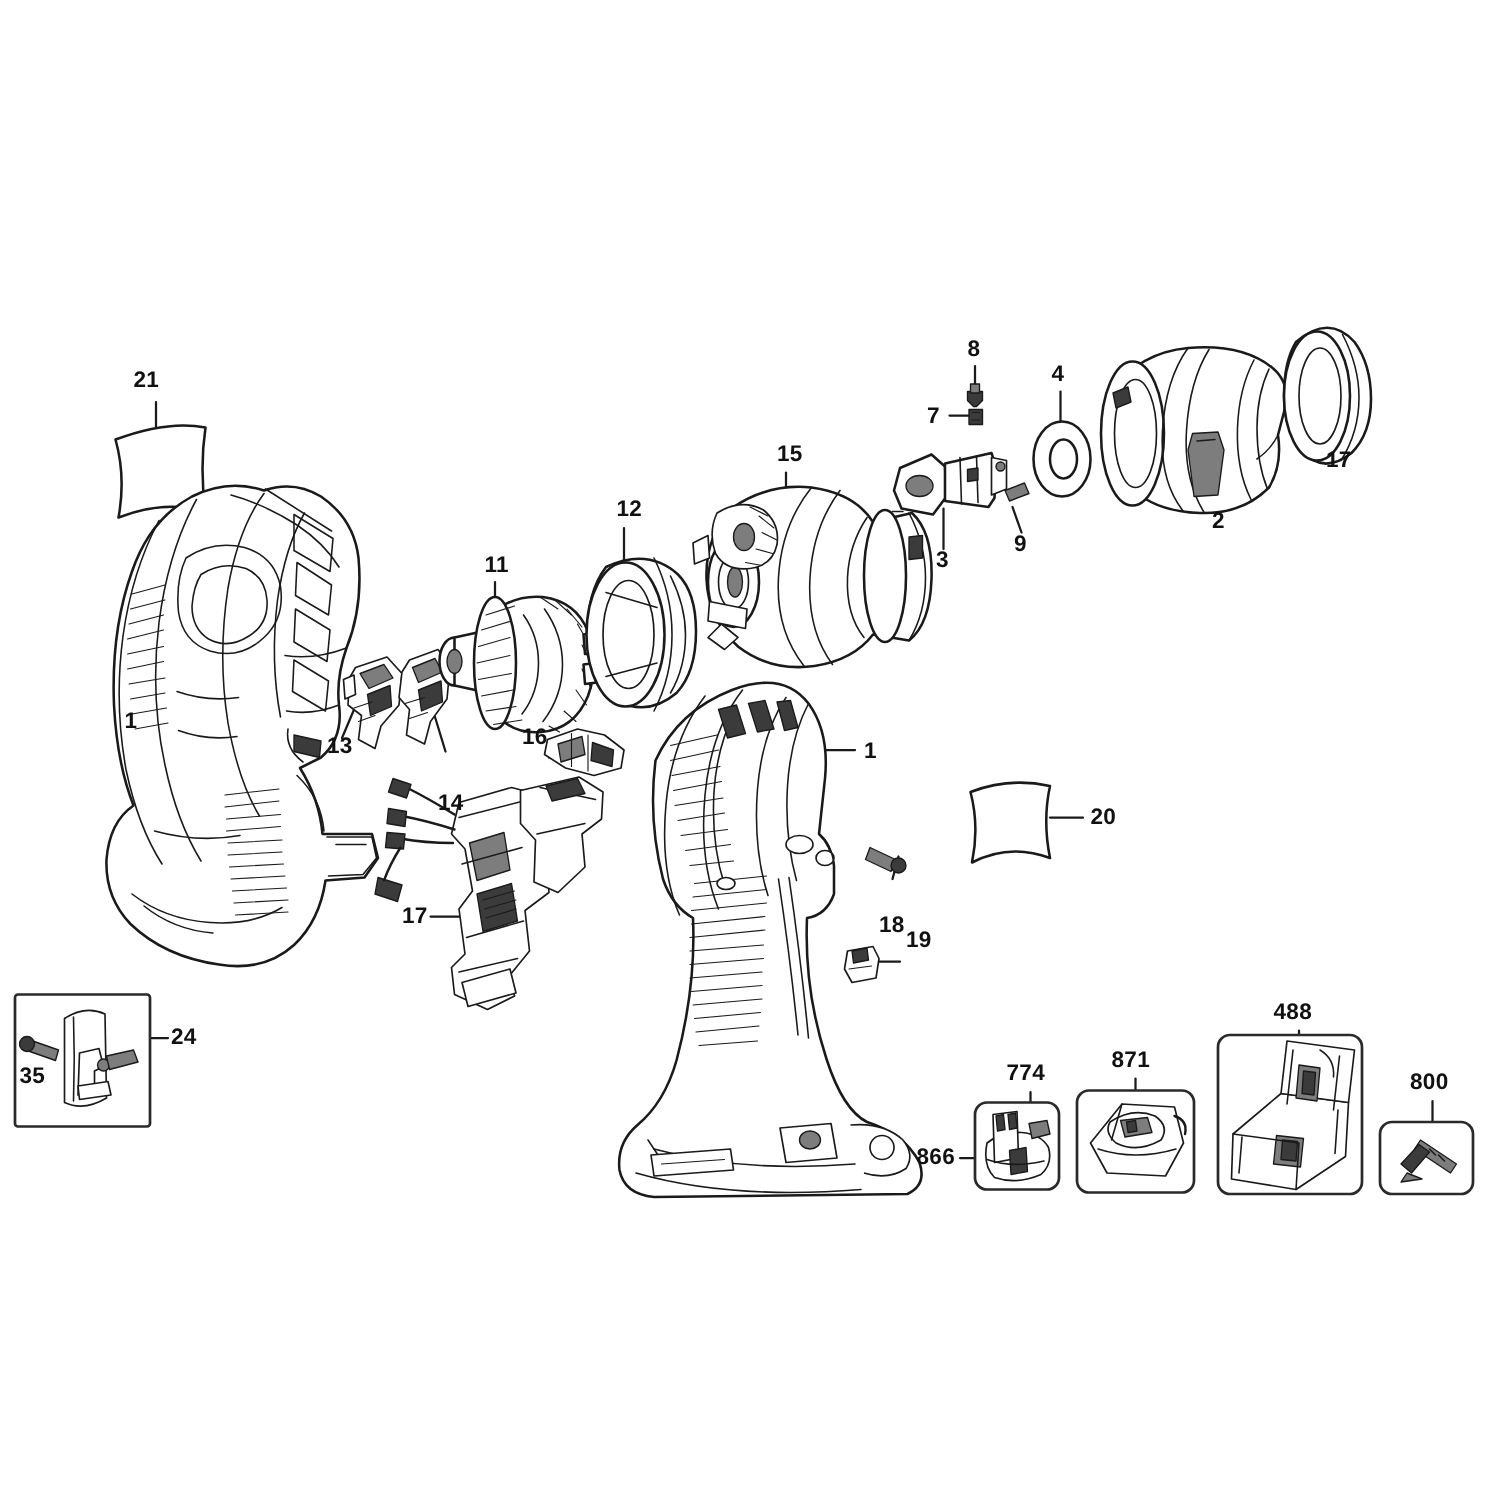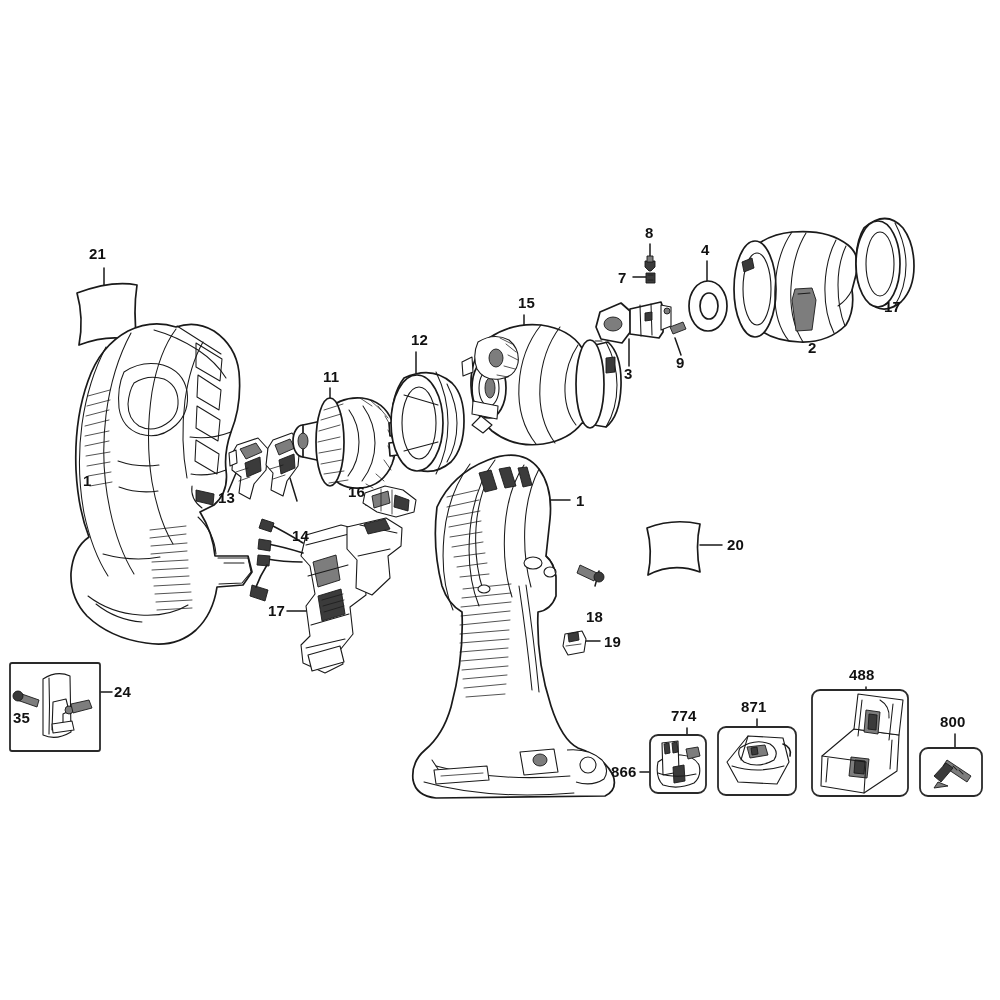--- a/index.html
+++ b/index.html
@@ -479,21 +479,21 @@
   <span class="lbl" style="left:624px;top:366px">3</span>
   <span class="lbl" style="left:676px;top:355px">9</span>
   <span class="lbl" style="left:645px;top:225px">8</span>
   <span class="lbl" style="left:618px;top:270px">7</span>
   <span class="lbl" style="left:701px;top:242px">4</span>
   <span class="lbl" style="left:808px;top:340px">2</span>
   <span class="lbl" style="left:884px;top:299px">17</span>
   <span class="lbl" style="left:576px;top:493px">1</span>
   <span class="lbl" style="left:268px;top:603px">17</span>
   <span class="lbl" style="left:586px;top:609px">18</span>
-  <span class="lbl" style="left:604px;top:634px">19</span>
+  <span class="lbl" style="left:604px;top:619px">19</span>
   <span class="lbl" style="left:727px;top:537px">20</span>
   <span class="lbl" style="left:114px;top:684px">24</span>
   <span class="lbl" style="left:13px;top:710px">35</span>
   <span class="lbl" style="left:611px;top:764px">866</span>
   <span class="lbl" style="left:671px;top:708px">774</span>
   <span class="lbl" style="left:741px;top:699px">871</span>
   <span class="lbl" style="left:849px;top:667px">488</span>
   <span class="lbl" style="left:940px;top:714px">800</span>
 
 </div>

